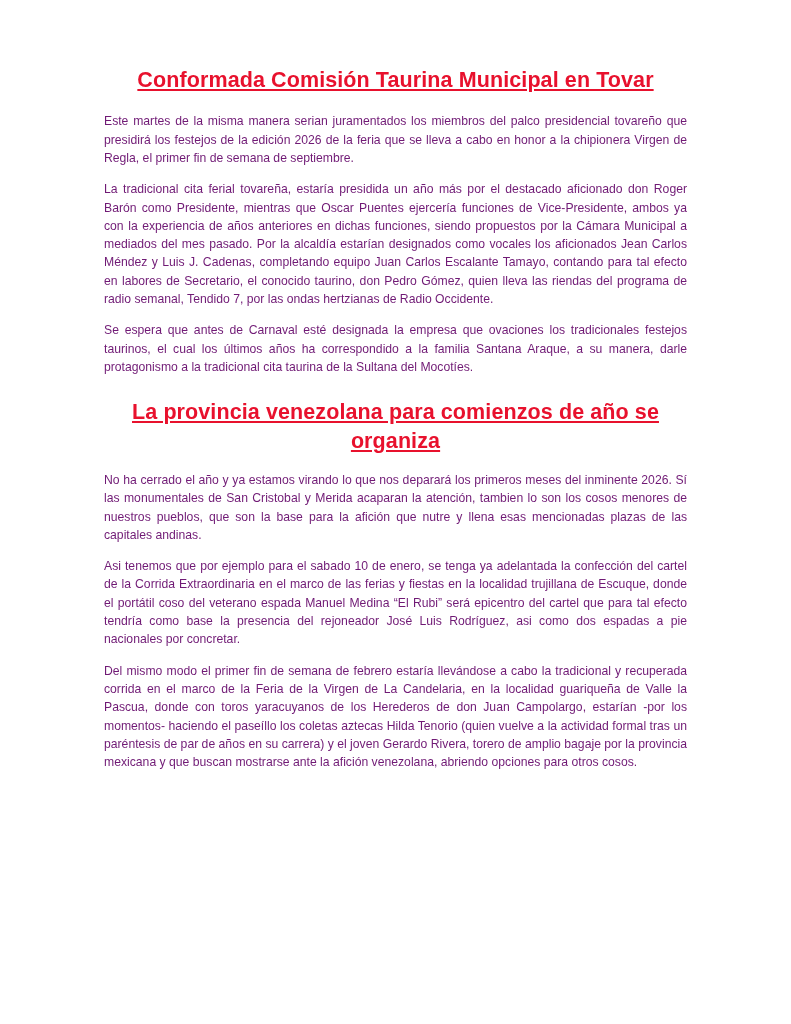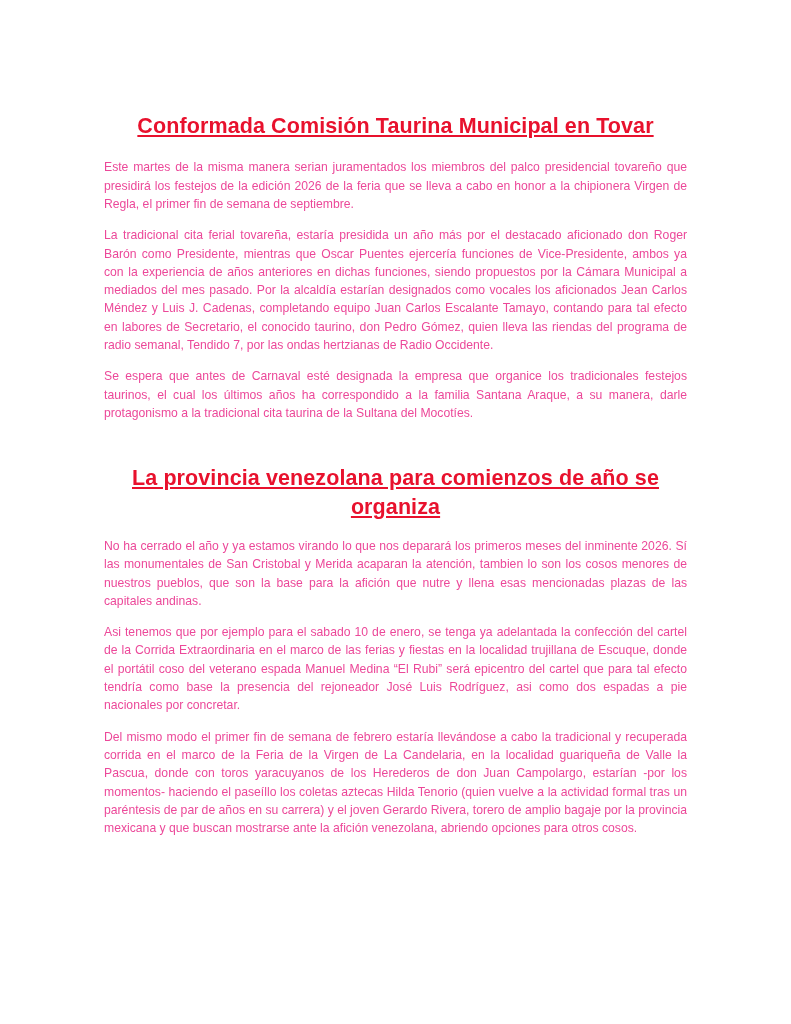--- a/index.html
+++ b/index.html
@@ -11,61 +11,61 @@
     width: 791px;
     height: 1024px;
     font-family: "Liberation Sans", sans-serif;
     color: #000000;
     overflow: hidden;
   }
   .page {
     box-sizing: border-box;
     width: 791px;
     min-height: 1024px;
-    padding: 112px 104px 40px 104px;
+    padding: 66px 104px 40px 104px;
     background: #ffffff;
   }
   .doc-title {
     color: #e8112d;
     text-align: center;
     font-size: 21.5px;
     font-weight: bold;
     line-height: 1.32;
     text-decoration: underline;
     text-underline-offset: 2px;
     margin: 0 0 18px 0;
     letter-spacing: 0.1px;
   }
   .doc-title.second {
-    margin-top: 42px;
+    margin-top: 22px;
     margin-bottom: 16px;
   }
   p.body-par {
     font-size: 12.2px;
     line-height: 1.50;
     text-align: justify;
     margin: 0 0 13px 0;
-    color: #ec4899;
+    color: #701a75;
     -webkit-hyphens: none;
     hyphens: none;
   }
   p.body-par:last-child {
     margin-bottom: 0;
   }
 </style>
 </head>
 <body>
 
 <div class="page">
 
   <h1 class="doc-title">Conformada Comisión Taurina Municipal en Tovar</h1>
 
   <p class="body-par">Este martes de la misma manera serian juramentados los miembros del palco presidencial tovareño que presidirá los festejos de la edición 2026 de la feria que se lleva a cabo en honor a la chipionera Virgen de Regla, el primer fin de semana de septiembre.</p>
   <p class="body-par">La tradicional cita ferial tovareña, estaría presidida un año más por el destacado aficionado don Roger Barón como Presidente, mientras que Oscar Puentes ejercería funciones de Vice-Presidente, ambos ya con la experiencia de años anteriores en dichas funciones, siendo propuestos por la Cámara Municipal a mediados del mes pasado. Por la alcaldía estarían designados como vocales los aficionados Jean Carlos Méndez y Luis J. Cadenas, completando equipo Juan Carlos Escalante Tamayo, contando para tal efecto en labores de Secretario, el conocido taurino, don Pedro Gómez, quien lleva las riendas del programa de radio semanal, Tendido 7, por las ondas hertzianas de Radio Occidente.</p>
-  <p class="body-par">Se espera que antes de Carnaval esté designada la empresa que organice los tradicionales festejos taurinos, el cual los últimos años ha correspondido a la familia Santana Araque, a su manera, darle protagonismo a la tradicional cita taurina de la Sultana del Mocotíes.</p>
+  <p class="body-par">Se espera que antes de Carnaval esté designada la empresa que ovaciones los tradicionales festejos taurinos, el cual los últimos años ha correspondido a la familia Santana Araque, a su manera, darle protagonismo a la tradicional cita taurina de la Sultana del Mocotíes.</p>
 
   <h1 class="doc-title second">La provincia venezolana para comienzos de año se organiza</h1>
 
   <p class="body-par">No ha cerrado el año y ya estamos virando lo que nos deparará los primeros meses del inminente 2026. Sí las monumentales de San Cristobal y Merida acaparan la atención, tambien lo son los cosos menores de nuestros pueblos, que son la base para la afición que nutre y llena esas mencionadas plazas de las capitales andinas.</p>
   <p class="body-par">Asi tenemos que por ejemplo para el sabado 10 de enero, se tenga ya adelantada la confección del cartel de la Corrida Extraordinaria en el marco de las ferias y fiestas en la localidad trujillana de Escuque, donde el portátil coso del veterano espada Manuel Medina “El Rubi” será epicentro del cartel que para tal efecto tendría como base la presencia del rejoneador José Luis Rodríguez, asi como dos espadas a pie nacionales por concretar.</p>
   <p class="body-par">Del mismo modo el primer fin de semana de febrero estaría llevándose a cabo la tradicional y recuperada corrida en el marco de la Feria de la Virgen de La Candelaria, en la localidad guariqueña de Valle la Pascua, donde con toros yaracuyanos de los Herederos de don Juan Campolargo, estarían -por los momentos- haciendo el paseíllo los coletas aztecas Hilda Tenorio (quien vuelve a la actividad formal tras un paréntesis de par de años en su carrera) y el joven Gerardo Rivera, torero de amplio bagaje por la provincia mexicana y que buscan mostrarse ante la afición venezolana, abriendo opciones para otros cosos.</p>
 
 </div>
 
 </body></html>

